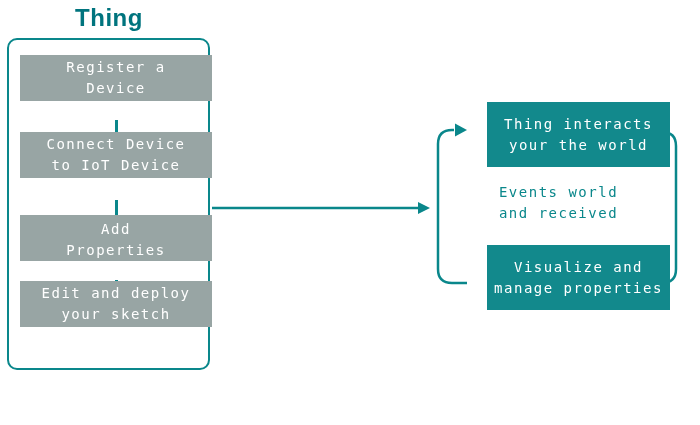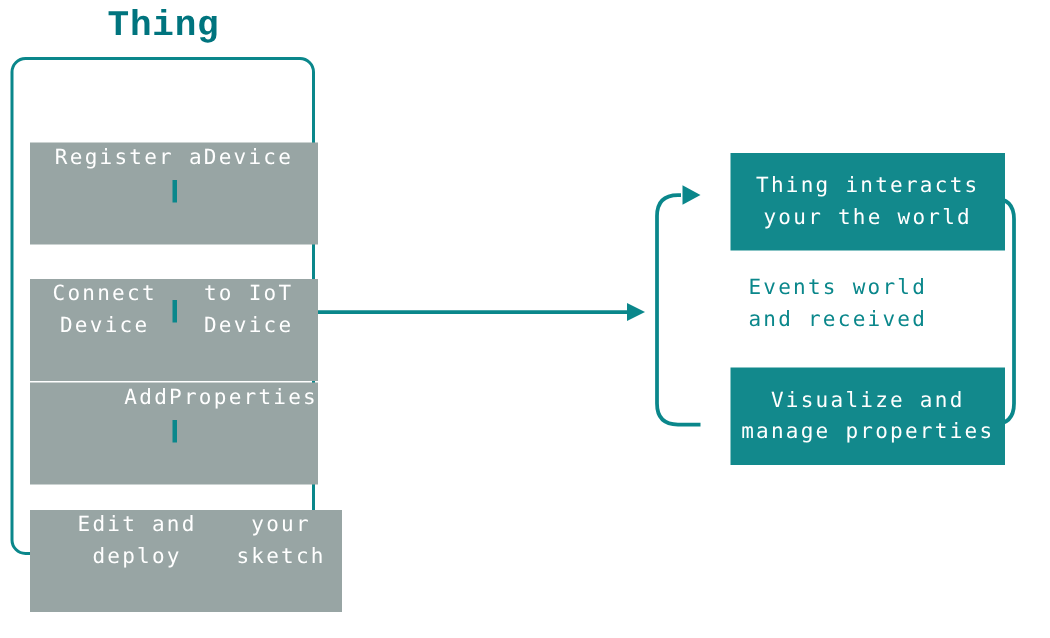--- a/index.html
+++ b/index.html
@@ -14,40 +14,39 @@
   body{background:#ffffff;font-family:"DejaVu Sans Mono", monospace;}
   .canvas{
     position:relative;
     width:700px;height:425px;
     background:var(--background);
     overflow:hidden;
   }
   .diagram-title{
     position:absolute;left:7px;top:4px;width:204px;
     text-align:center;
-    font-family:Liberation Mono, monospace;
+    font-family:Liberation Sans, sans-serif;
     font-weight:bold;font-size:24px;
     color:var(--teal-title);
     letter-spacing:0.5px;
   }
   .steps-container{
     position:absolute;left:7px;top:38px;
     width:199px;height:328px;
     border:2px solid var(--teal-line);
     border-radius:10px;
     background:var(--background);
   }
   .step{
-    position:absolute;left:11px;width:192px;height:68px;
+    position:absolute;left:11px;width:192px;height:46px;
     background:var(--gray-box);
     color:var(--box-text);
     font-size:14px;letter-spacing:1.5px;line-height:21px;
-    display:flex;flex-direction:row;justify-content:center;
+    display:flex;flex-direction:column;justify-content:center;
     text-align:center;
-    margin-top:40px;
   }
   .connector{
     position:absolute;left:106px;width:3px;height:15px;
     background:var(--teal-line);
   }
   .cycle-box{
     position:absolute;left:467px;width:183px;height:65px;
     background:var(--teal-fill);
     color:var(--box-text);
     font-size:14px;letter-spacing:1.5px;line-height:21px;
@@ -74,31 +73,31 @@
 <div class="canvas">
 
   <div class="diagram-title">Thing</div>
 
   <div class="steps-container">
     <div class="step" style="top:15px;">
       <span class="line">Register a</span>
       <span class="line">Device</span>
     </div>
     <div class="connector" style="top:80px;"></div>
-    <div class="step" style="top:106px;">
+    <div class="step" style="top:92px;">
       <span class="line">Connect Device</span>
       <span class="line">to IoT Device</span>
     </div>
     <div class="connector" style="top:160px;"></div>
     <div class="step" style="top:175px;justify-content:flex-end;">
       <span class="line">Add</span>
       <span class="line">Properties</span>
     </div>
     <div class="connector" style="top:240px;"></div>
-    <div class="step" style="top:260px;padding-left:16px;">
+    <div class="step" style="top:241px;">
       <span class="line">Edit and deploy</span>
       <span class="line">your sketch</span>
     </div>
   </div>
 
   <svg class="arrow" style="left:211px;top:200px;" width="222" height="16" aria-hidden="true">
     <line x1="1" y1="8" x2="207" y2="8"></line>
     <polygon points="207,2 219,8 207,14"></polygon>
   </svg>
 

